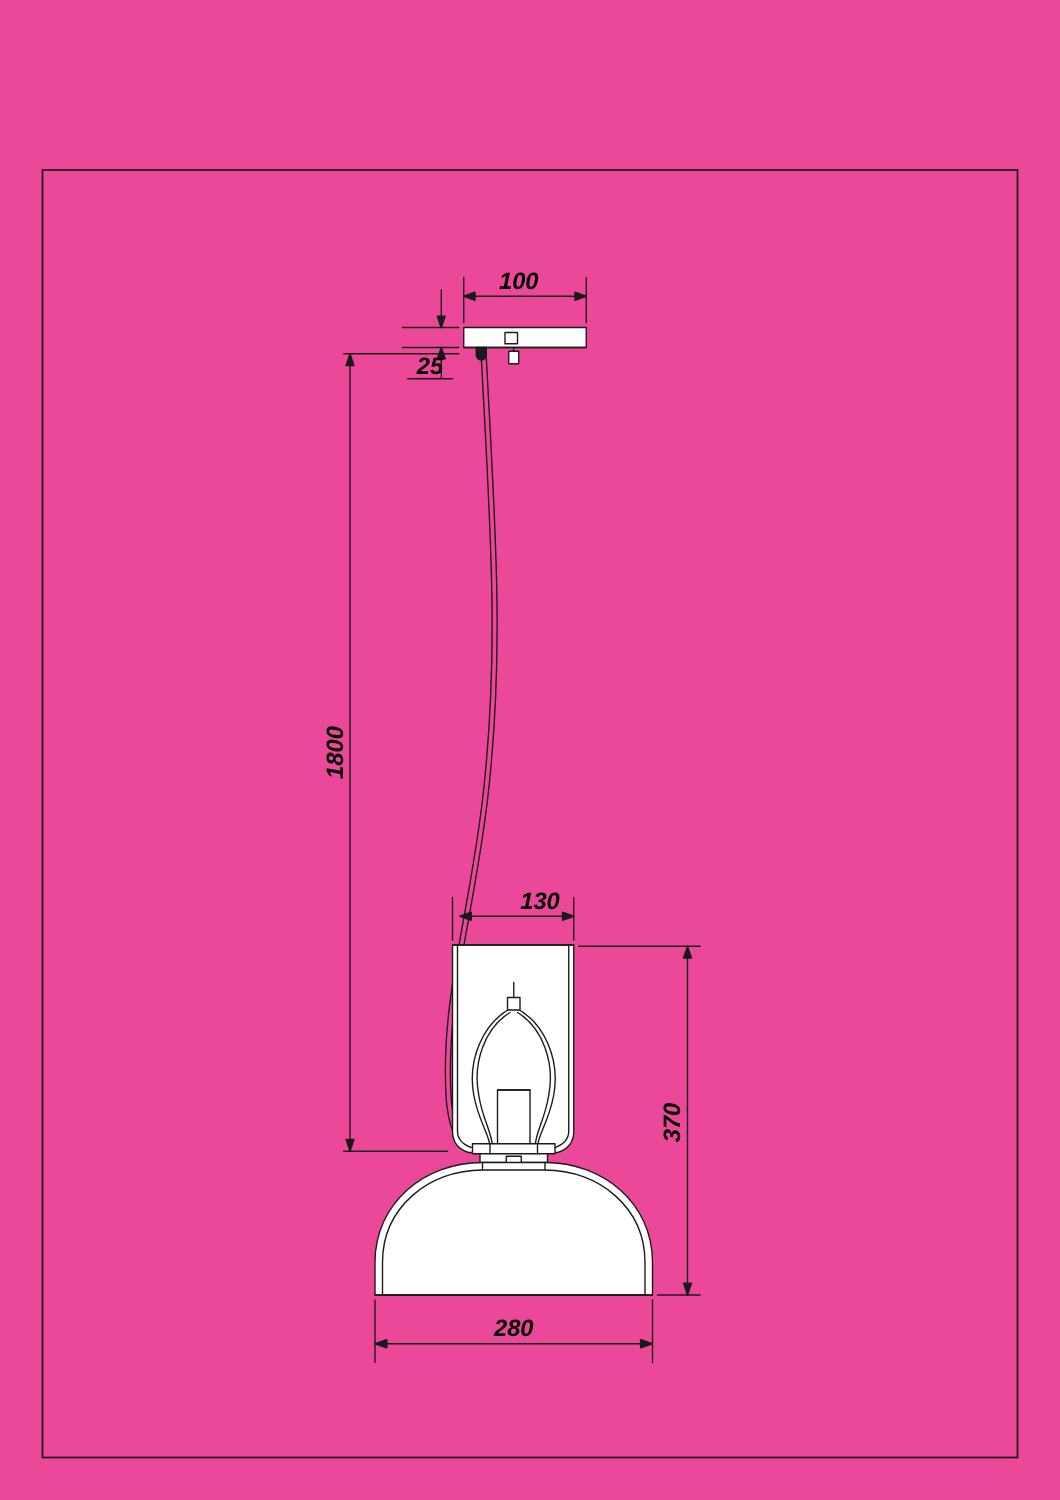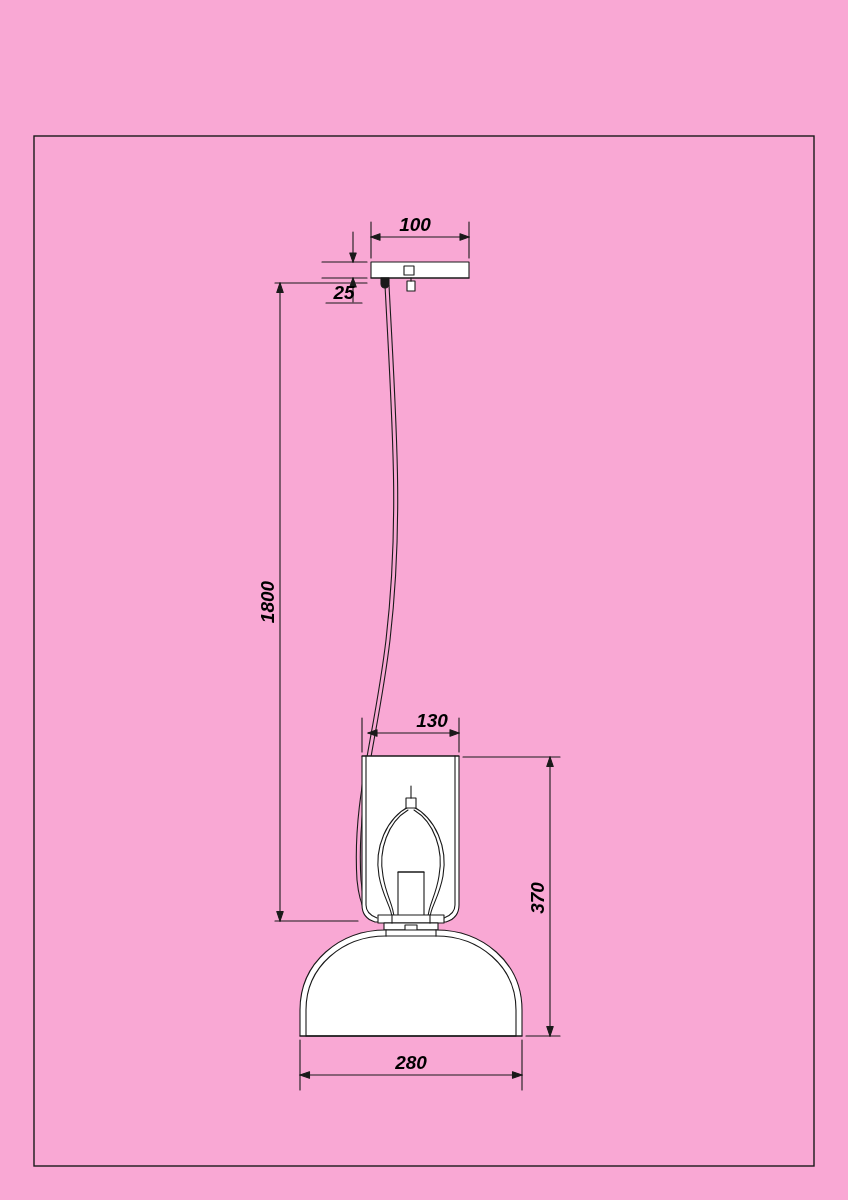--- a/index.html
+++ b/index.html
@@ -10,21 +10,21 @@
   body {
     width: 848px;
     height: 1200px;
     font-family: "Liberation Sans", sans-serif;
     overflow: hidden;
   }
   #sheet {
     position: relative;
     width: 848px;
     height: 1200px;
-    background: #f9a8d4;
+    background: #ec4899;
   }
   #drawing {
     position: absolute;
     left: 0;
     top: 0;
   }
   .dim-text {
     font-family: "Liberation Sans", sans-serif;
     font-style: italic;
     font-weight: bold;

